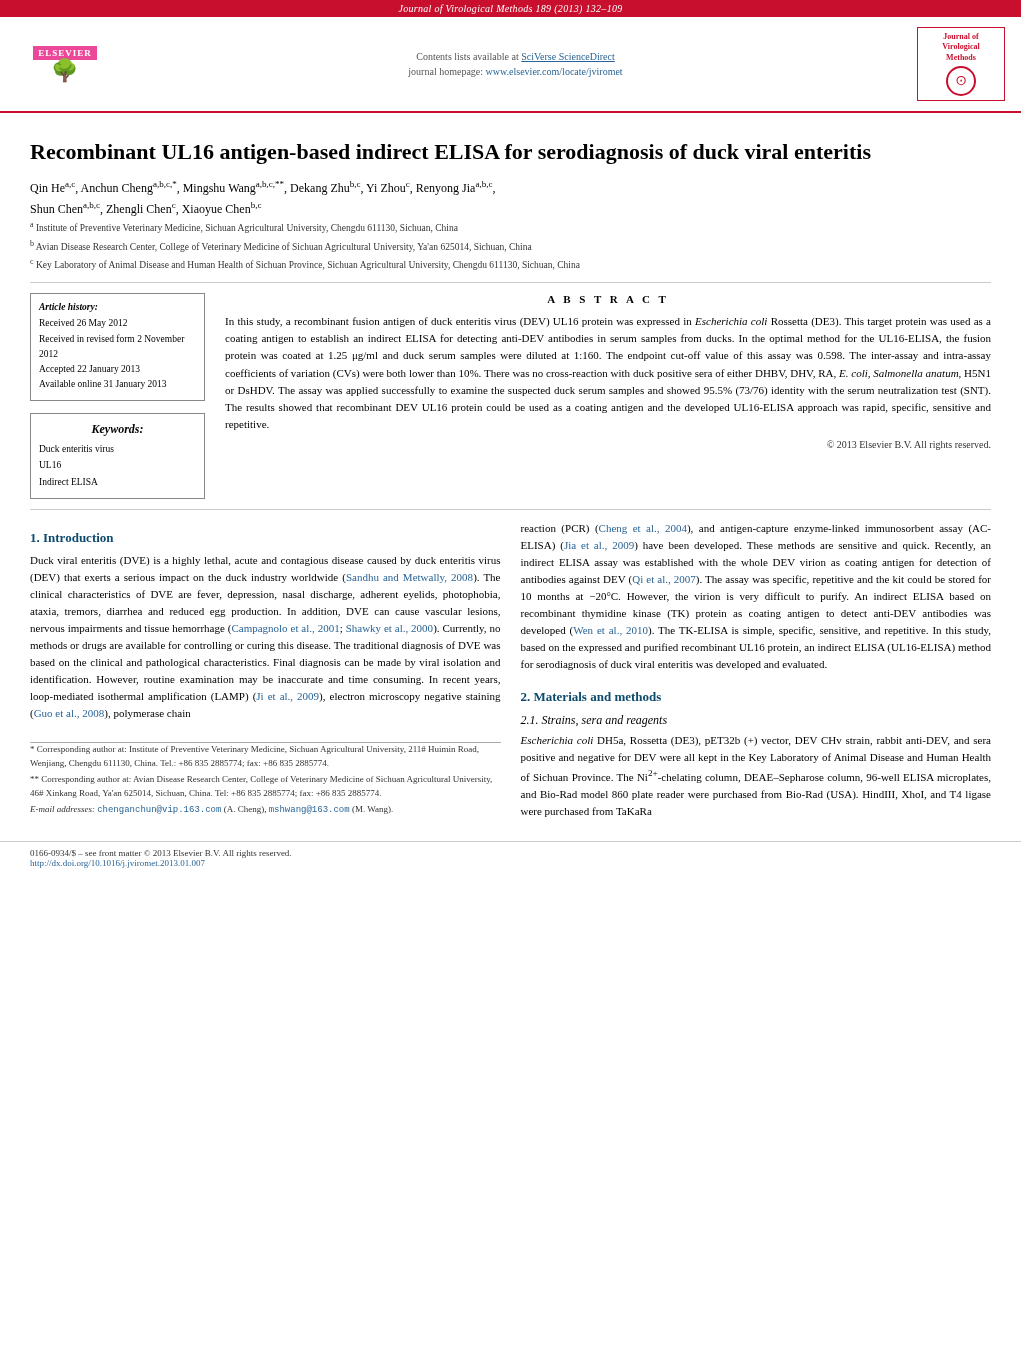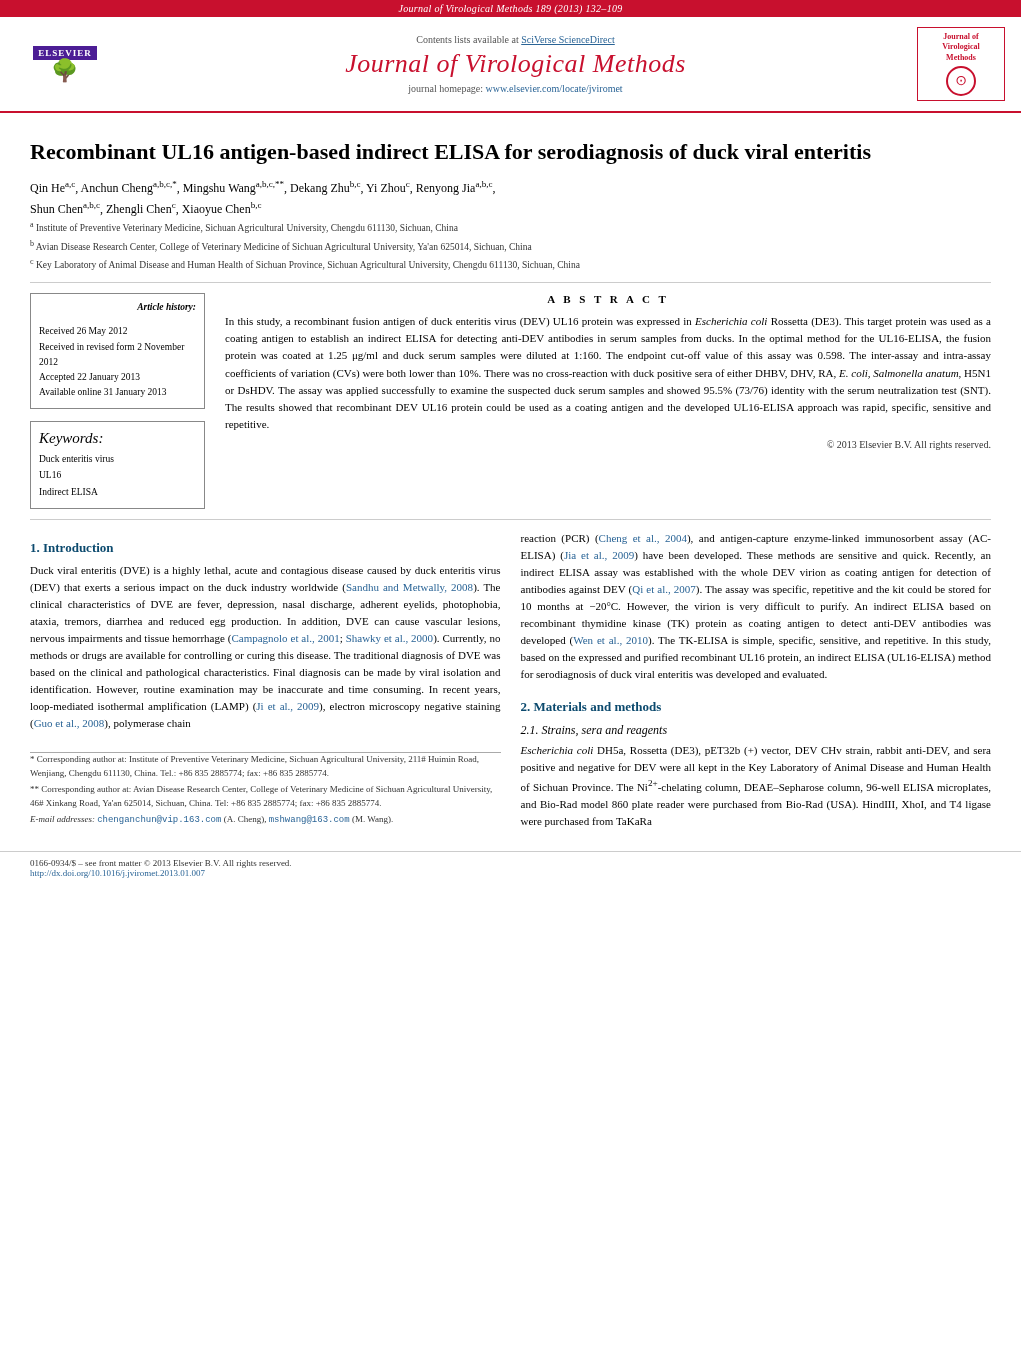--- a/index.html
+++ b/index.html
@@ -29,21 +29,21 @@
     .elsevier-logo {
       width: 90px;
       flex-shrink: 0;
     }
     .elsevier-logo-inner {
       display: flex;
       flex-direction: column;
       align-items: center;
     }
     .elsevier-rect {
-      background: #4c1d95;
+      background: #ec4899;
       color: white;
       font-size: 9px;
       font-weight: bold;
       padding: 2px 5px;
       letter-spacing: 1px;
     }
     .elsevier-tree {
       font-size: 22px;
       color: #c8102e;
       line-height: 1;
@@ -149,37 +149,37 @@
     }
     .article-history {
       border: 1px solid #888;
       padding: 8px;
       font-size: 9.5px;
       margin-bottom: 12px;
     }
     .article-history h4 {
       font-size: 9.5px;
       font-style: italic;
-      margin-bottom: 12px;
-      font-weight: bold;
-      text-align: right;
+      margin-bottom: 4px;
+      font-weight: bold;
     }
     .article-history p {
       line-height: 1.6;
     }
     .keywords-box {
       border: 1px solid #888;
       padding: 8px;
       font-size: 9.5px;
     }
     .keywords-box h4 {
-      font-size: 15px;
-      font-style: italic;
-      font-weight: normal;
+      font-size: 12px;
+      font-style: italic;
+      font-weight: bold;
       margin-bottom: 4px;
+      text-align: center;
     }
     .keywords-box p {
       line-height: 1.7;
     }
     .abstract-section {
       margin-bottom: 10px;
     }
     .abstract-title {
       text-align: center;
       font-size: 11px;
@@ -271,21 +271,20 @@
     <div class="elsevier-logo-inner">
       <span class="elsevier-rect">ELSEVIER</span>
       <div class="elsevier-tree">🌳</div>
     </div>
   </div>
   <div class="header-center">
     <div class="sciverse-text">
       <span>Contents lists available at</span>
       <a href="#" style="color:#2a6496;">SciVerse ScienceDirect</a>
     </div>
-    <div class="journal-title-main">Journal of Virological Methods</div>
     <div class="journal-homepage">
       <span>journal homepage:</span>
       <a href="#" style="color:#2a6496;">www.elsevier.com/locate/jviromet</a>
     </div>
   </div>
   <div class="journal-logo-box">
     <div class="journal-logo-inner">
       <div style="font-size:8px; color:#c8102e; font-weight:bold;">Journal of</div>
       <div style="font-size:8px; color:#c8102e; font-weight:bold;">Virological</div>
       <div style="font-size:8px; color:#c8102e; font-weight:bold;">Methods</div>

